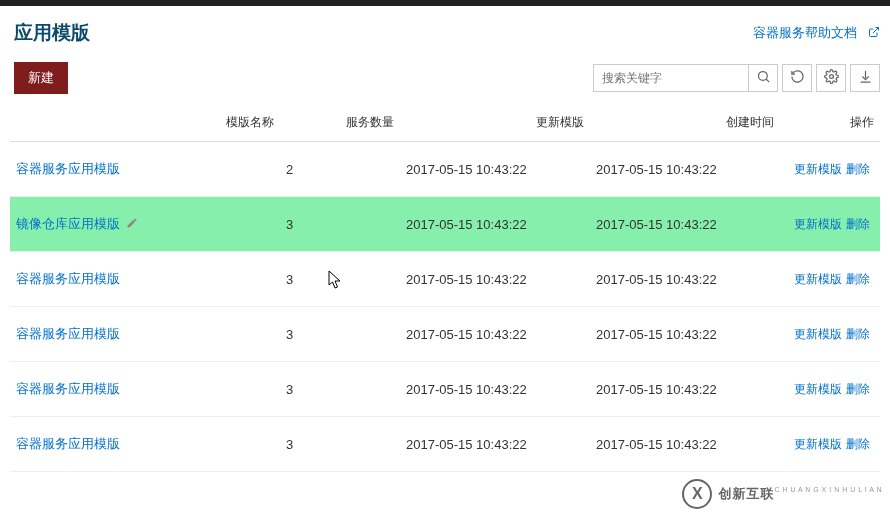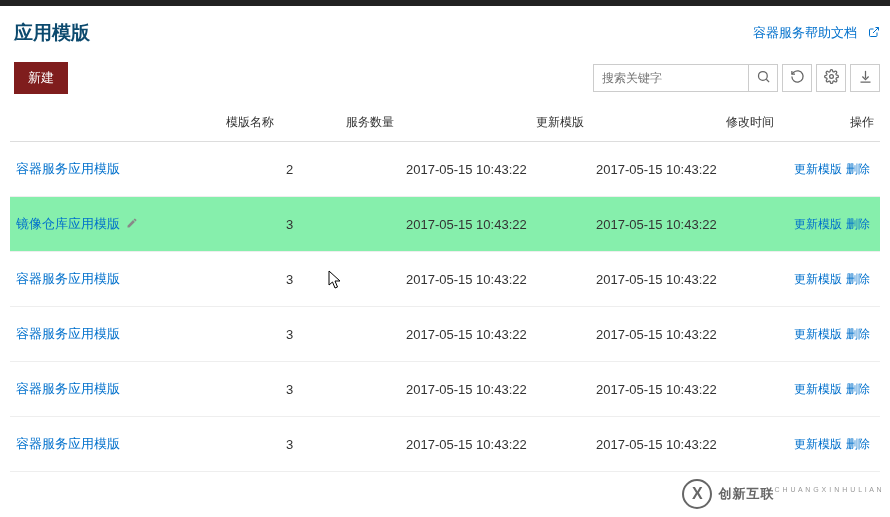--- a/index.html
+++ b/index.html
@@ -101,21 +101,21 @@
       </button>
     </div>
   </div>
 
   <table class="table">
     <thead>
       <tr>
         <th class="col-name">模版名称</th>
         <th class="col-svc">服务数量</th>
         <th class="col-created">更新模版</th>
-        <th class="col-modified">修改时间</th>
+        <th class="col-modified">创建时间</th>
         <th class="col-actions actions-cell">操作</th>
       </tr>
     </thead>
     <tbody id="tbody">
         <tr>
           <td class="col-name">
             <span class="name-wrap">
               <a class="name-link">容器服务应用模版</a>
             </span>
           </td>

